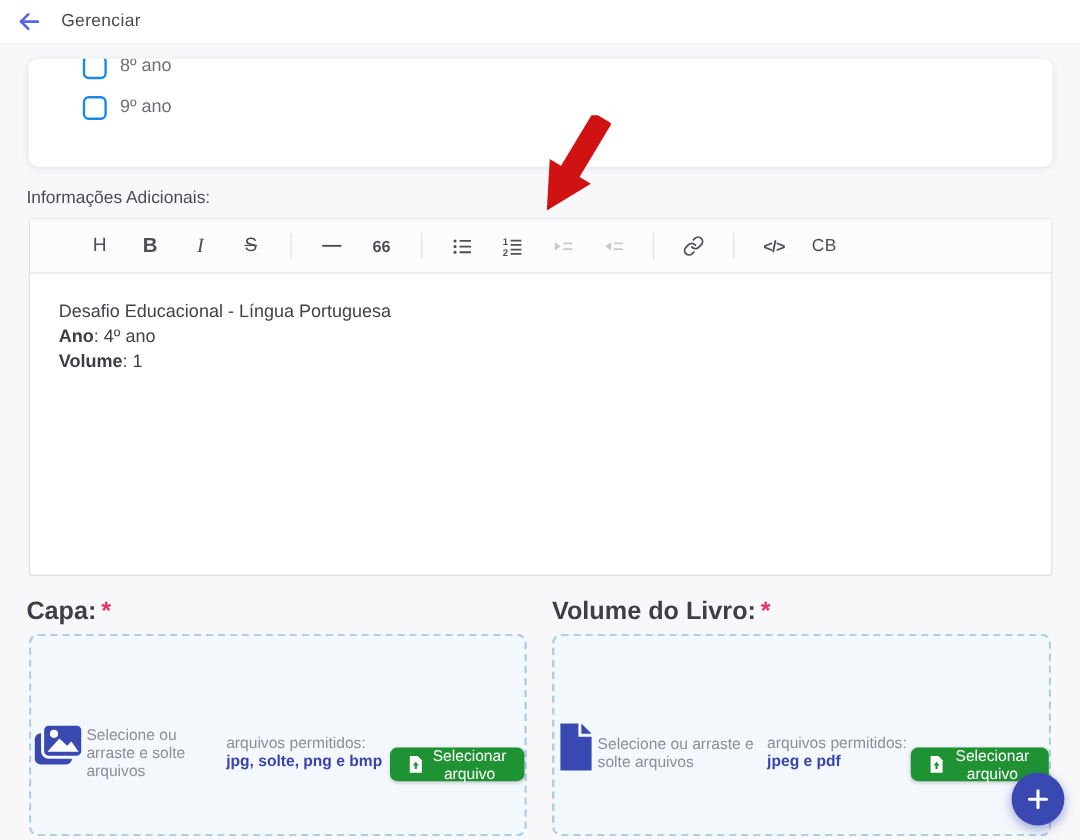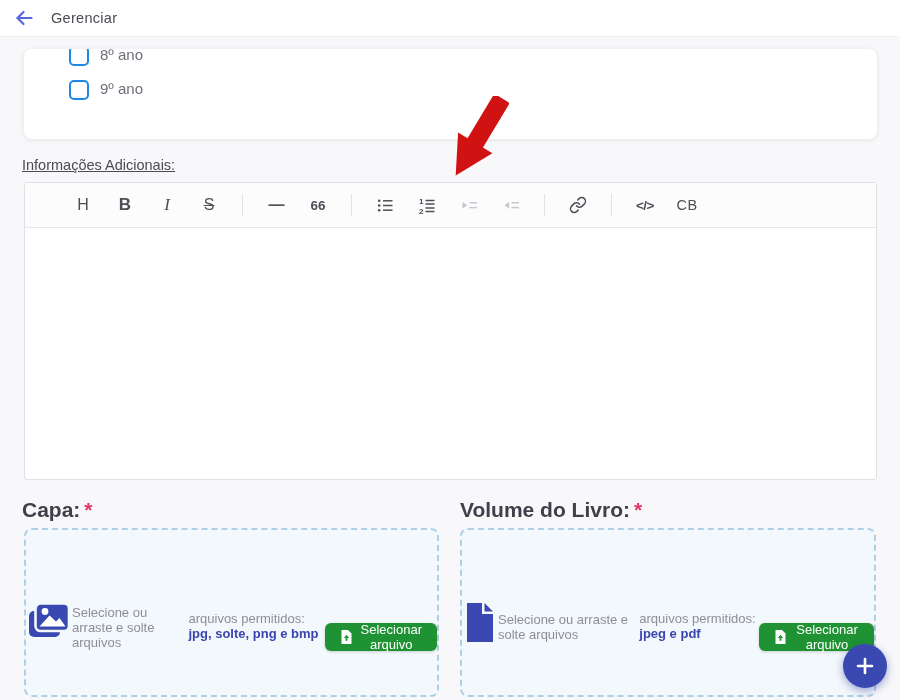--- a/index.html
+++ b/index.html
@@ -33,21 +33,21 @@
   .checkbox {
     width: 20px; height: 20px; background: #fff;
     border: 2px solid #1e88e5; border-radius: 5px; cursor: pointer;
   }
   .cblabel { font-size: 15px; color: #6f6f7a; }
 
   
   .annotation { position: absolute; left: 449px; top: 96px; width: 84px; height: 94px; z-index: 5; pointer-events: none; }
 
   
-  .section-label { position: absolute; font-size: 14.5px; color: #4b4b54; text-decoration: underline; }
+  .section-label { position: absolute; font-size: 14.5px; color: #4b4b54; }
   #info-label { left: 22px; top: 157px; }
   .editor {
     position: absolute; left: 24px; top: 182px; width: 853px; height: 298px;
     background: #fff; border: 1px solid #dfe0e5; border-radius: 3px;
   }
   .toolbar {
     height: 45px; border-bottom: 1px solid #e5e5ea; background: #fcfcfd;
     display: flex; align-items: center; padding-left: 42px; gap: 10px;
   }
   .tbtn {
@@ -208,20 +208,25 @@
             <path d="M10 13a5 5 0 0 0 7.54.54l3-3a5 5 0 0 0-7.07-7.07l-1.72 1.71"></path>
             <path d="M14 11a5 5 0 0 0-7.54-.54l-3 3a5 5 0 0 0 7.07 7.07l1.71-1.71"></path>
           </svg>
       </span>
     </button>
     <span class="tsep"></span>
     <button class="tbtn code">&lt;/&gt;</button>
     <button class="tbtn cb">CB</button>
   </div>
 
+  <div class="editor-content">
+    <p><span>Desafio Educacional - Língua Portuguesa</span></p>
+    <p><b>Ano</b><span>: 4º ano</span></p>
+    <p><b>Volume</b><span>: 1</span></p>
+  </div>
 </div>
 
 <div class="upload-label" id="capa-label">
   <span>Capa:</span><span class="req">*</span>
 </div>
 <div class="dropzone" id="drop-capa">
   <span class="dz-icon">
     <svg width="46" height="40" viewBox="0 0 46 40">
       <rect x="3" y="10" width="31" height="26" rx="5" fill="#3a49b2"></rect>
       <rect x="9.5" y="2.5" width="33.5" height="27.5" rx="5" fill="#3a49b2" stroke="#f3f8fc" stroke-width="2.6"></rect>

